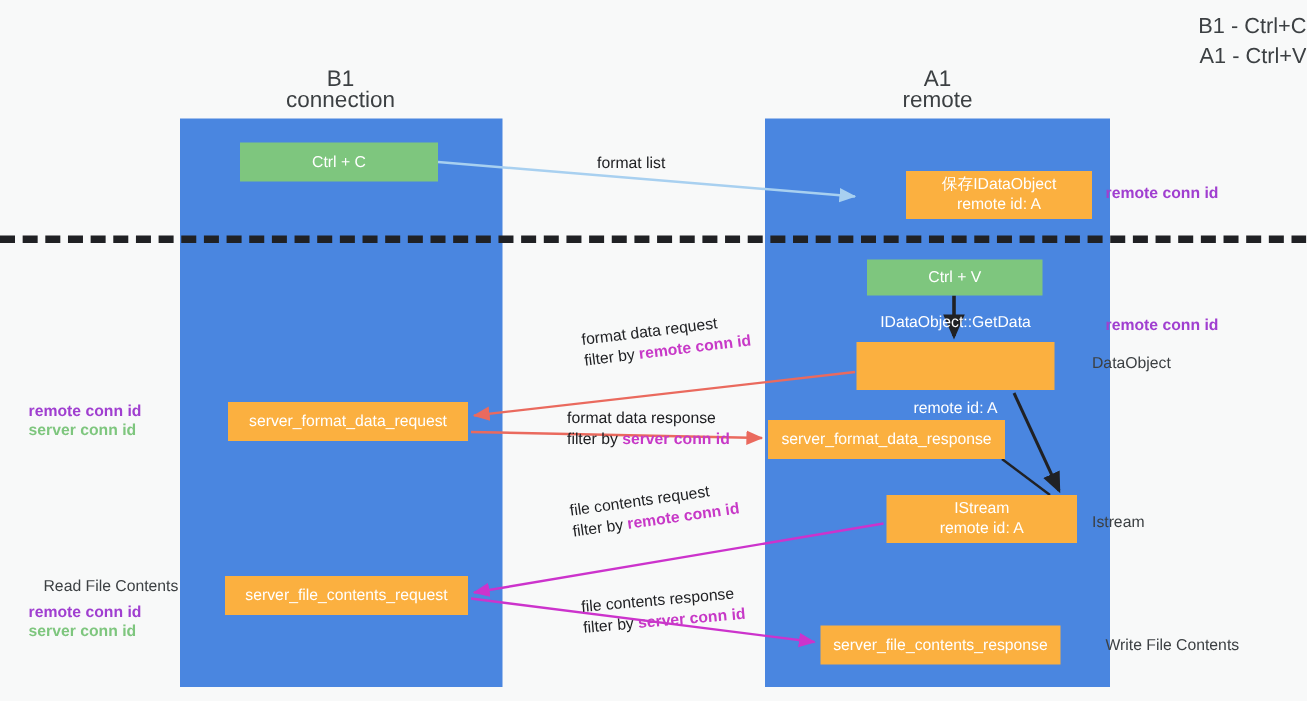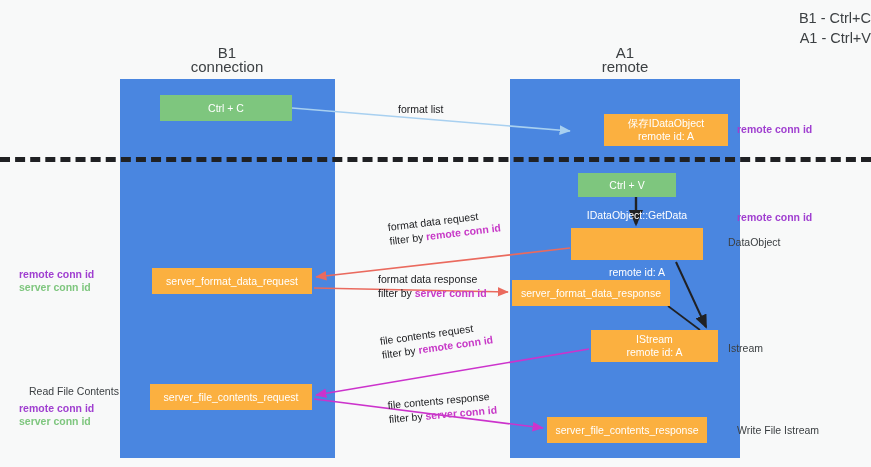--- a/index.html
+++ b/index.html
@@ -57,21 +57,21 @@
     text-align: center;
     padding: 2px 4px;
   }
   .node .ln { display: block; white-space: nowrap; }
   .green { background: #7ec67e; }
   .orange { background: #fbb040; }
 
   
   #n-ctrlc   { left: 160px; top: 95px;  width: 132px; height: 26px; }
   #n-dataobj { left: 604px; top: 114px; width: 124px; height: 32px; }
-  #n-ctrlv   { left: 578px; top: 173px; width: 98px; height: 24px; }
+  #n-ctrlv   { left: 578px; top: 173px; width: 117px; height: 24px; }
   #n-getdata { left: 571px; top: 228px; width: 132px; height: 32px; gap: 44px; }
   #n-sfdreq  { left: 152px; top: 268px; width: 160px; height: 26px; }
   #n-sfdres  { left: 512px; top: 280px; width: 158px; height: 26px; }
   #n-istream { left: 591px; top: 330px; width: 127px; height: 32px; }
   #n-sfcreq  { left: 150px; top: 384px; width: 162px; height: 26px; }
   #n-sfcres  { left: 547px; top: 417px; width: 160px; height: 26px; }
 
   
   .side-label {
     position: absolute;
@@ -241,21 +241,21 @@
 
   <div class="edge-label" id="el-fcres">
     <span class="row">file contents response</span>
     <span class="row"><span>filter by </span><span class="hl-purple">server conn id</span></span>
   </div>
 
   <div class="side-label bold-purple" id="sl-remote1">remote conn id</div>
   <div class="side-label bold-purple" id="sl-remote2">remote conn id</div>
   <div class="side-label" id="sl-dataobj">DataObject</div>
   <div class="side-label" id="sl-istream">Istream</div>
-  <div class="side-label" id="sl-write">Write File Istream</div>
+  <div class="side-label" id="sl-write">Write File Contents</div>
 
   <div class="side-label" id="ll-group1">
     <span class="p">remote conn id</span>
     <span class="g">server conn id</span>
   </div>
   <div class="side-label" id="ll-read">Read File Contents</div>
   <div class="side-label" id="ll-group2">
     <span class="p">remote conn id</span>
     <span class="g">server conn id</span>
   </div>

